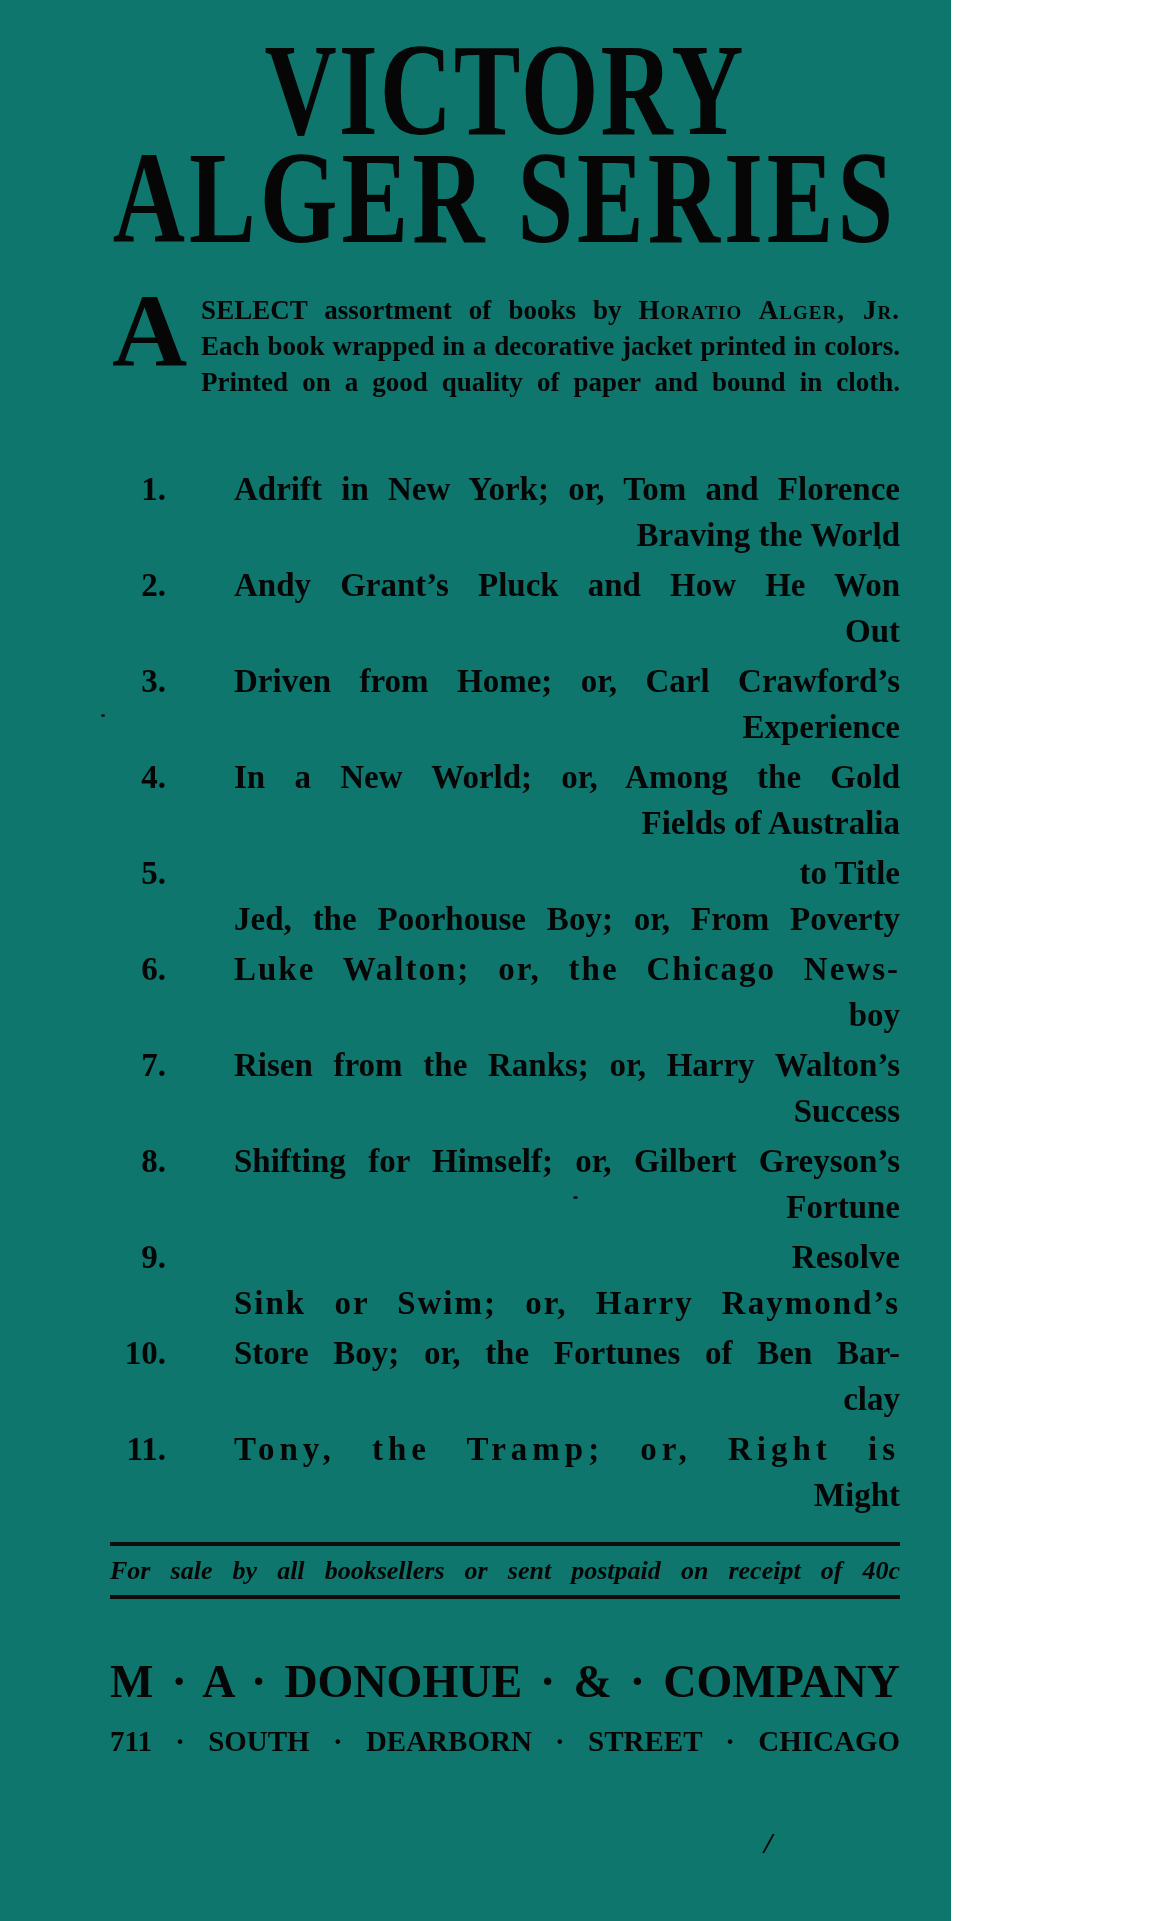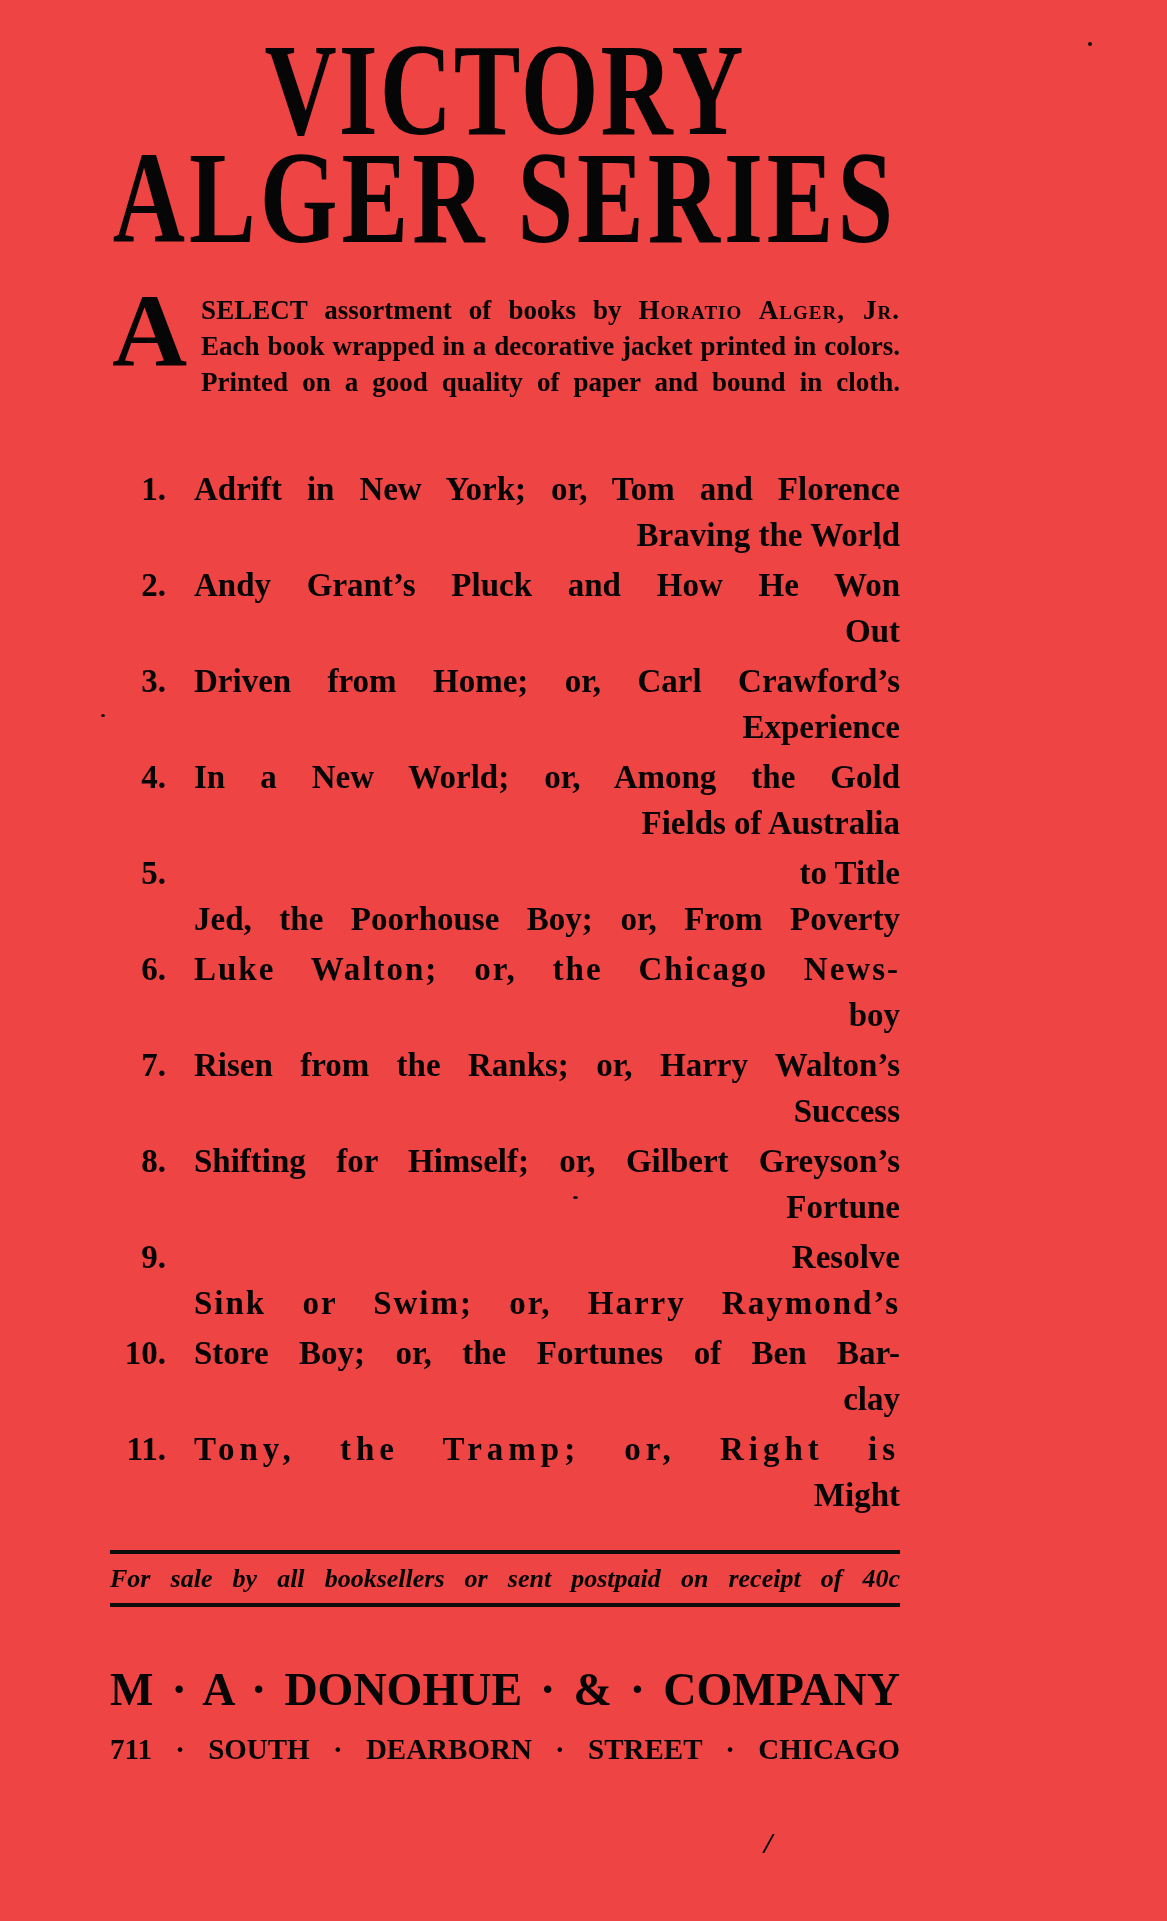--- a/index.html
+++ b/index.html
@@ -1,20 +1,20 @@
 <!DOCTYPE html>
 <html><head>
 <meta charset="utf-8">
 <style>
   html, body { margin: 0; padding: 0; background: #ffffff; }
   .page {
     position: relative;
-    width: 1167px;
+    width: 951px;
     height: 1921px;
-    background: #ef4444;
+    background: #0f766e;
     color: #060606;
     font-family: "Liberation Serif", "DejaVu Serif", serif;
     font-weight: bold;
     overflow: hidden;
   }
   .content {
     position: absolute;
     left: 110px;
     top: 0;
     width: 790px;
@@ -49,29 +49,29 @@
     height: 74px;
     margin: 2px 14px 0 2px;
   }
   .smallcaps { font-variant: small-caps; letter-spacing: 1px; }
 
   
   .book-list { margin-top: 66px; font-size: 33px; line-height: 46px; }
   .book-item { display: flex; margin-bottom: 4px; }
   .num { width: 56px; text-align: right; flex-shrink: 0; }
   .bt { margin-left: 28px; width: 706px; }
-  .bl.j { text-align: justify; text-align-last: justify; }
+  .bl.j { text-align: justify; text-align-last: justify; margin-left: 40px; }
   .bl.plain { text-align: left; }
   .bl.cont { padding-left: 42px; text-align: right; }
   .bl.ls1 { letter-spacing: 2px; }
   .bl.ls2 { letter-spacing: 5px; }
 
   
   .sale-band {
-    margin-top: 32px;
+    margin-top: 24px;
     border-top: 4px solid #0d0d0d;
     border-bottom: 4px solid #0d0d0d;
     padding: 8px 0 7px 0;
   }
   .sale-note {
     font-style: italic;
     font-size: 26px;
     line-height: 34px;
     text-align: justify;
     text-align-last: justify;

